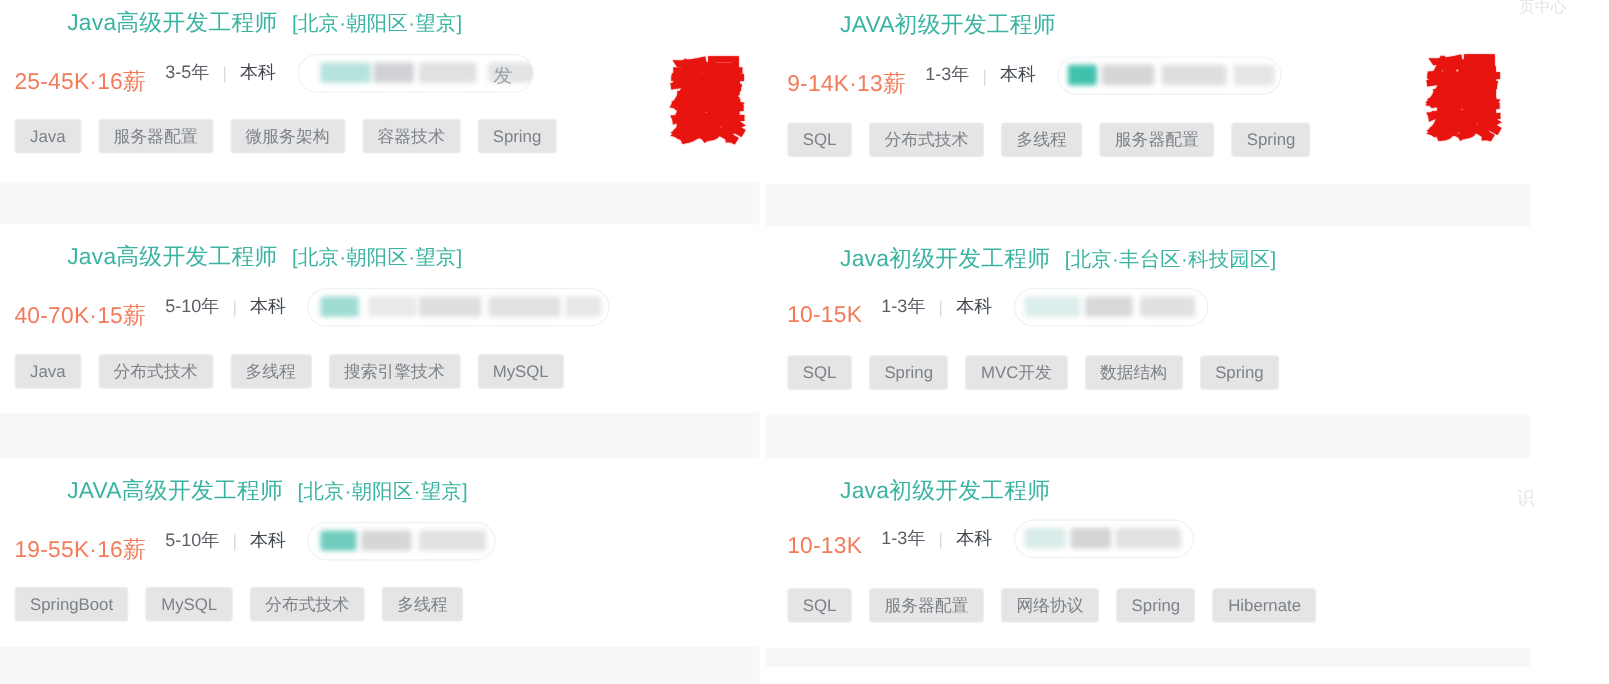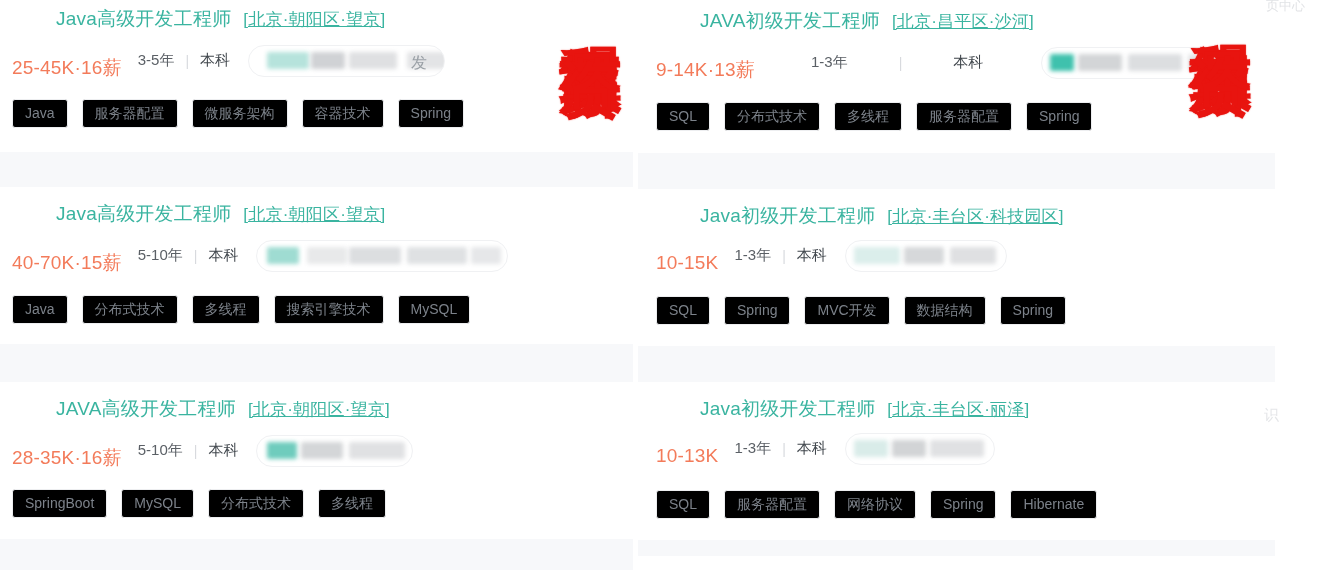--- a/index.html
+++ b/index.html
@@ -76,21 +76,20 @@
     color: #3ab4a0;
     font-size: 19px;
     letter-spacing: 0.2px;
     margin-left: 44px;
   }
   .job-location {
     color: #3ab4a0;
     font-size: 17px;
     margin-left: 12px;
     letter-spacing: 0.2px;
-    text-decoration: underline;
   }
 
   .job-meta {
     display: flex;
     align-items: center;
     white-space: nowrap;
   }
   .salary {
     color: #f37b5a;
     font-size: 19px;
@@ -139,21 +138,21 @@
 
   
   .tag-row {
     display: flex;
     align-items: center;
     gap: 0;
     white-space: nowrap;
   }
   .tag {
     border: 1px solid #edeef0;
-    background: #000000;
+    background: #e5e5e5;
     color: #7c828a;
     font-size: 14px;
     border-radius: 3px;
     padding: 6px 12px 7px 12px;
     margin-right: 14px;
     line-height: 1;
   }
 
   
   .annot {
@@ -249,43 +248,42 @@
           <span class="tag">搜索引擎技术</span>
           <span class="tag">MySQL</span>
         </div>
       </div>
       <div class="job-card" style="position: absolute; left: 0px; top: 382px; width: 633px; height: 157px;">
         <div class="job-head" style="position: absolute; left: 12px; top: 14px;">
           <span class="job-title">JAVA高级开发工程师</span>
           <span class="job-location">[北京·朝阳区·望京]</span>
         </div>
         <div class="job-meta" style="position: absolute; left: 12px; top: 48px;">
-          <span class="salary">28-35K·16薪</span>
+          <span class="salary">19-55K·16薪</span>
           <span class="exp">5-10年</span>
           <span class="meta-div">|</span>
           <span class="edu">本科</span>
           <span class="redact" style="width: 155px;">
             <span class="blk" style="left: 10px; width: 30px; background: rgb(111, 204, 189);"></span>
             <span class="blk" style="left: 44px; width: 42px; background: rgb(212, 214, 216);"></span>
             <span class="blk" style="left: 92px; width: 56px; background: rgb(224, 225, 227);"></span>
           </span>
         </div>
         <div class="tag-row" style="position: absolute; left: 12px; top: 107px;">
           <span class="tag">SpringBoot</span>
           <span class="tag">MySQL</span>
           <span class="tag">分布式技术</span>
           <span class="tag">多线程</span>
         </div>
       </div>
       <div class="job-card" style="position: absolute; left: 638px; top: -4px; width: 637px; height: 157px;">
         <div class="job-head" style="position: absolute; left: 18px; top: 12px;">
           <span class="job-title">JAVA初级开发工程师</span>
-          <span class="job-location">[北京·昌平区·沙河]</span>
-        </div>
-        <div class="job-meta" style="position: absolute; left: 18px; top: 46px; gap: 40px;">
+        </div>
+        <div class="job-meta" style="position: absolute; left: 18px; top: 46px;">
           <span class="salary">9-14K·13薪</span>
           <span class="exp">1-3年</span>
           <span class="meta-div">|</span>
           <span class="edu">本科</span>
           <span class="redact" style="width: 185px;">
             <span class="blk" style="left: 8px; width: 24px; background: rgb(63, 193, 173);"></span>
             <span class="blk" style="left: 36px; width: 44px; background: rgb(211, 213, 215);"></span>
             <span class="blk" style="left: 86px; width: 54px; background: rgb(220, 222, 224);"></span>
             <span class="blk" style="left: 146px; width: 34px; background: rgb(228, 229, 231);"></span>
           </span>
@@ -318,21 +316,20 @@
           <span class="tag">SQL</span>
           <span class="tag">Spring</span>
           <span class="tag">MVC开发</span>
           <span class="tag">数据结构</span>
           <span class="tag">Spring</span>
         </div>
       </div>
       <div class="job-card" style="position: absolute; left: 638px; top: 382px; width: 637px; height: 158px;">
         <div class="job-head" style="position: absolute; left: 18px; top: 14px;">
           <span class="job-title">Java初级开发工程师</span>
-          <span class="job-location">[北京·丰台区·丽泽]</span>
         </div>
         <div class="job-meta" style="position: absolute; left: 18px; top: 48px;">
           <span class="salary">10-13K</span>
           <span class="exp">1-3年</span>
           <span class="meta-div">|</span>
           <span class="edu">本科</span>
           <span class="redact" style="width: 148px;">
             <span class="blk" style="left: 8px; width: 34px; background: rgb(217, 236, 233);"></span>
             <span class="blk" style="left: 46px; width: 34px; background: rgb(210, 212, 214);"></span>
             <span class="blk" style="left: 84px; width: 54px; background: rgb(224, 225, 227);"></span>

